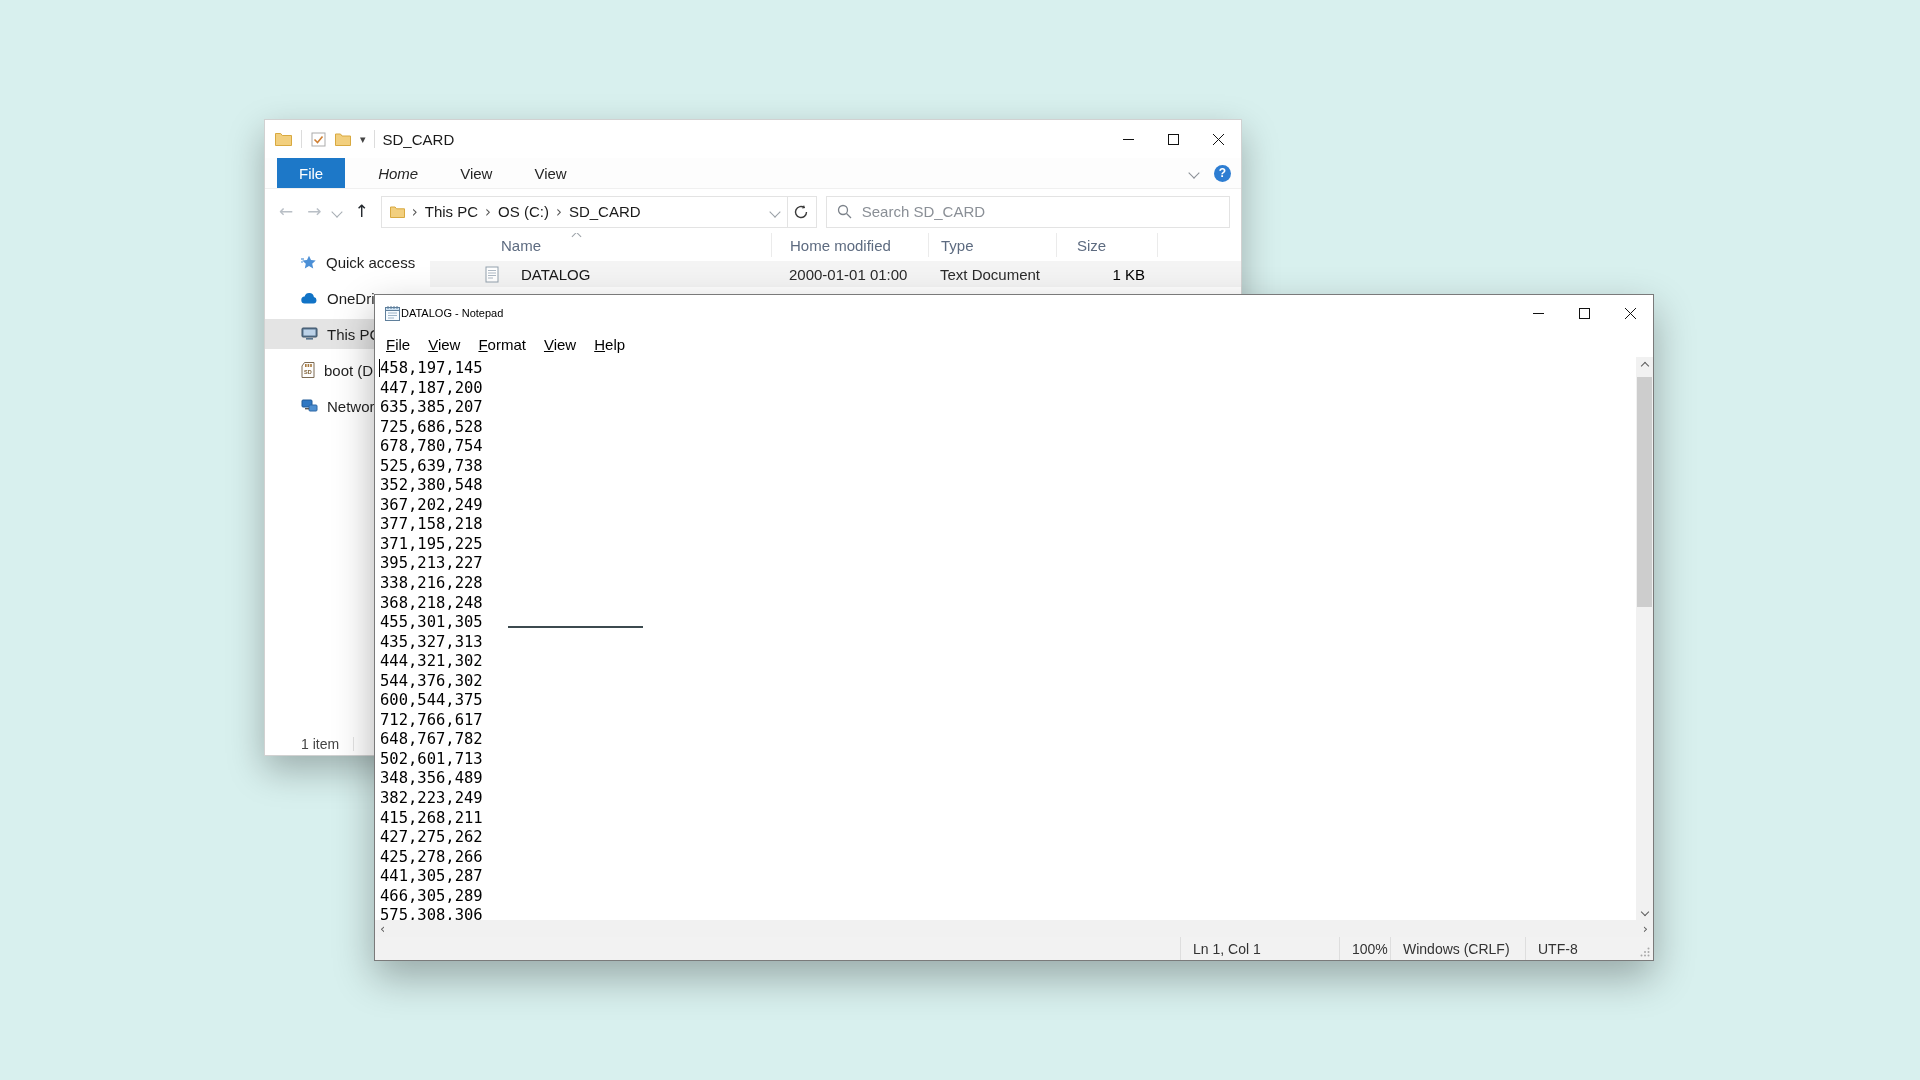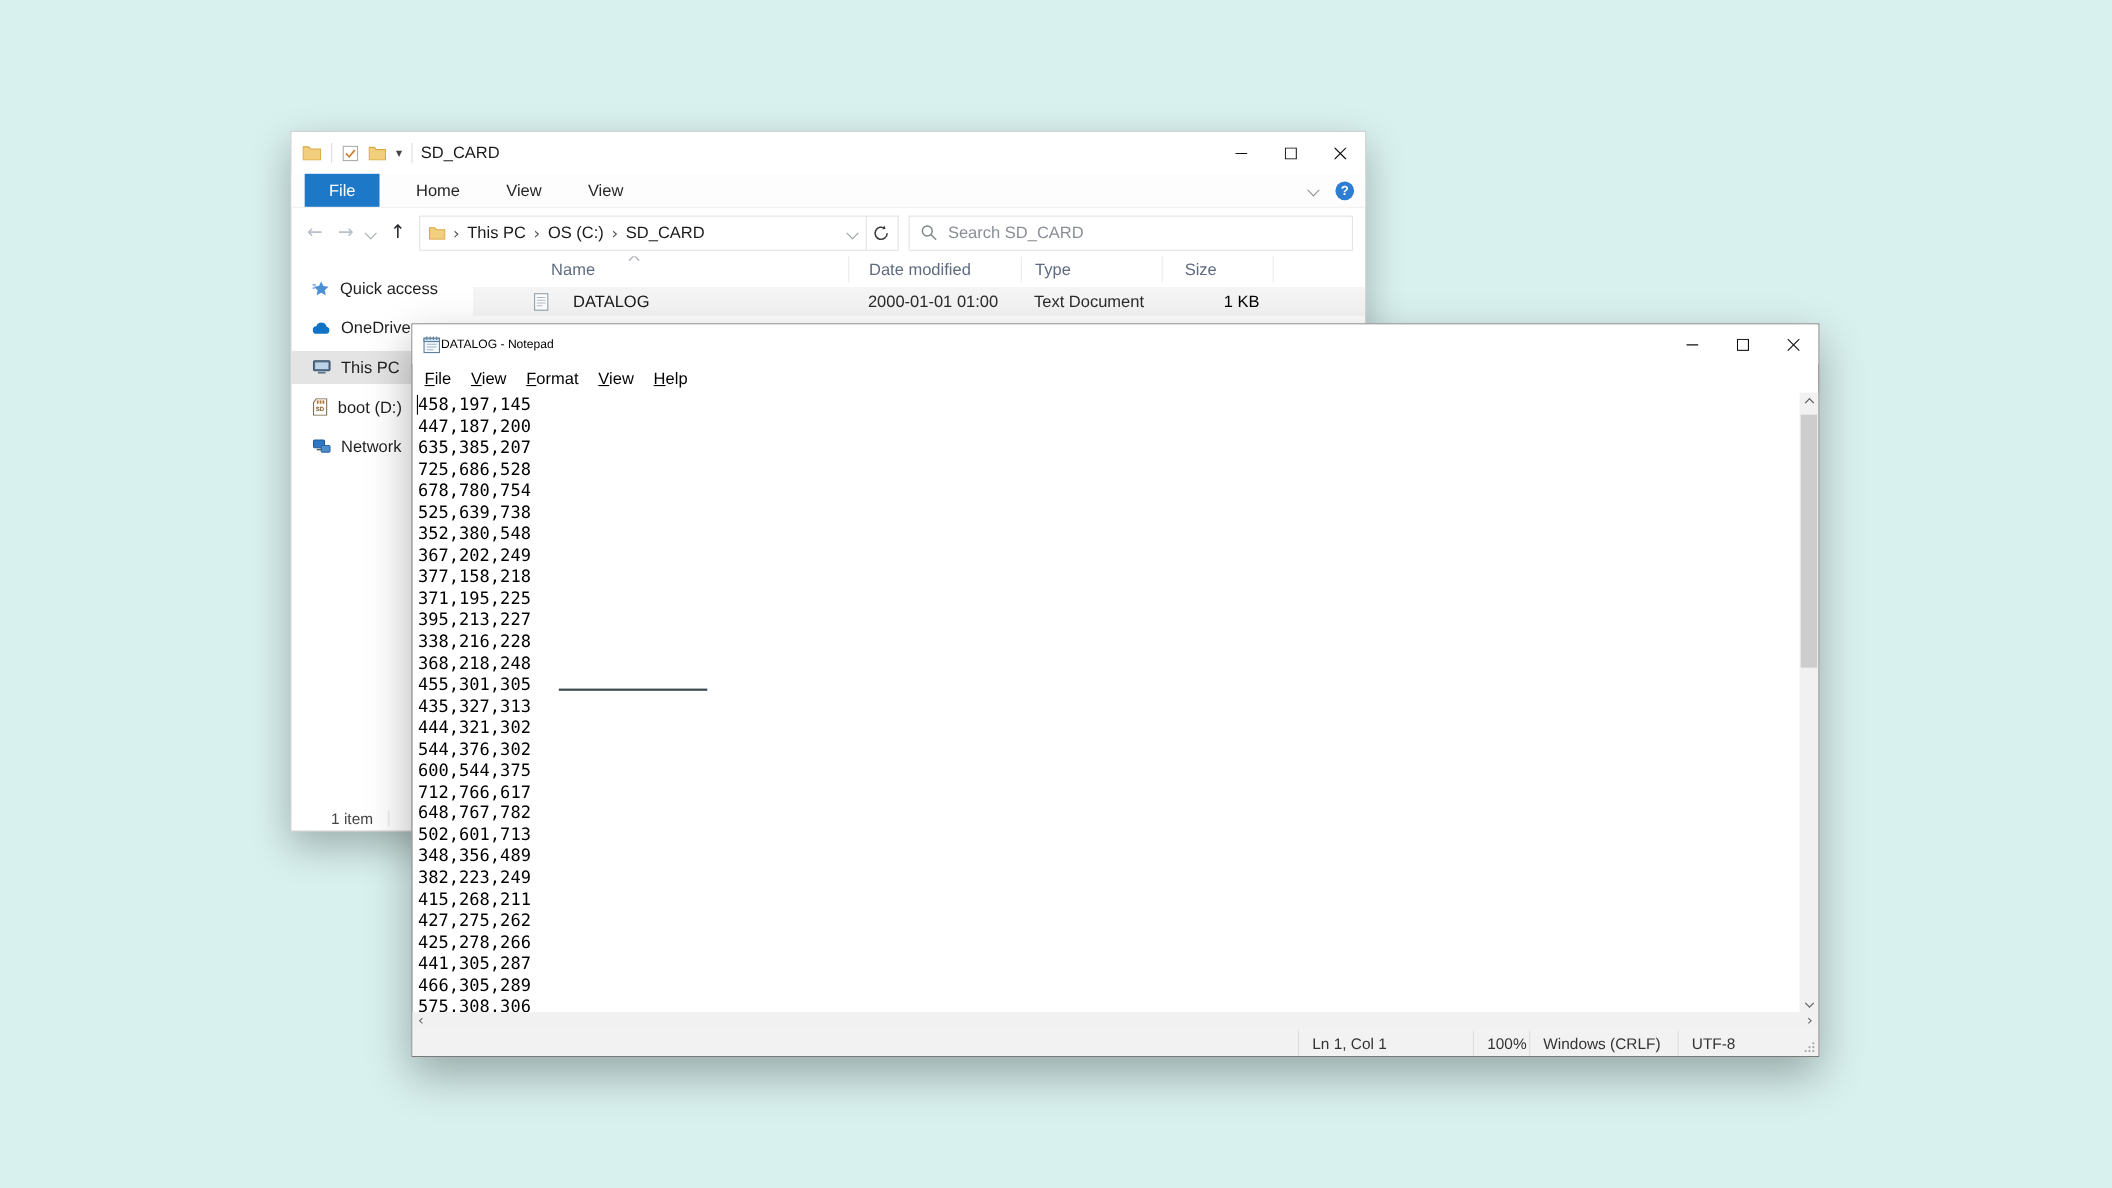--- a/index.html
+++ b/index.html
@@ -29,21 +29,21 @@
   .navicon{font-family:"DejaVu Sans",sans-serif;font-size:17px;line-height:1;color:#24292e;}
   .navicon.disabled{color:#b9bfc6;}
   .crumb-box{width:407px;height:32px;border:1px solid #e3e3e3;display:flex;align-items:center;padding:0 8px;box-sizing:border-box;gap:7px;font-size:15px;color:#1a1a1a;}
   .crumb-sep{font-size:15px;color:#555;font-family:"DejaVu Sans",sans-serif;}
   .crumb-box .spacer{flex:1;}
   .refresh-btn{width:30px;height:32px;display:flex;align-items:center;justify-content:center;border:1px solid #e3e3e3;border-left:0;margin-left:-10px;box-sizing:border-box;}
   .search-box{flex:1;height:32px;border:1px solid #e3e3e3;display:flex;align-items:center;gap:10px;padding:0 10px;box-sizing:border-box;}
   .search-box .ph{font-size:15px;color:#8a8f96;}
   .ex-main{position:absolute;top:113px;bottom:23px;left:0;right:0;display:flex;overflow:hidden;}
   .ex-sidebar{width:165px;padding-top:14px;box-sizing:border-box;flex:0 0 165px;}
-  .side-item{height:30px;margin-bottom:6px;display:flex;align-items:center;gap:9px;padding-left:19px;font-size:15px;color:#1f1f1f;}
+  .side-item{height:30px;margin-bottom:6px;display:flex;align-items:center;gap:9px;padding-left:36px;font-size:15px;color:#1f1f1f;}
   .side-item.selected{background:#e4e4e4;}
   .ex-content{flex:1;position:relative;font-size:15px;}
   .hdr-row{display:flex;height:24px;align-items:center;color:#5d6b80;position:relative;}
   .hdr-cell{height:100%;display:flex;align-items:center;box-sizing:border-box;}
   .hdr-cell.c1{width:341px;padding-left:71px;}
   .hdr-cell.c2{width:157px;padding-left:18px;border-left:1px solid #ebebeb;}
   .hdr-cell.c3{width:128px;padding-left:12px;border-left:1px solid #ebebeb;}
   .hdr-cell.c4{width:102px;padding-left:20px;border-left:1px solid #ebebeb;border-right:1px solid #ebebeb;}
   .sort-caret{position:absolute;left:143px;top:0px;width:6px;height:6px;border-right:1.4px solid #9aa0a6;border-bottom:1.4px solid #9aa0a6;transform:rotate(-135deg);}
   .file-row{display:flex;height:26px;align-items:center;margin-top:4px;background:#f4f4f4;color:#1a1a1a;}
@@ -134,21 +134,21 @@
         <button class="winbtn">
           <svg width="11" height="11" viewBox="0 0 11 11">
               <path d="M0 0l11 11M11 0L0 11" stroke="#111" stroke-width="1"></path>
             </svg>
         </button>
       </div>
     </div>
 
     <div class="ex-tabs">
       <div class="tab file">File</div>
-      <div class="tab" style="margin-left:12px;">Home</div>
+      <div class="tab" style="margin-left:12px;font-style:italic;">Home</div>
       <div class="tab">View</div>
       <div class="tab">View</div>
       <div class="ribbon-right">
         <span class="chev down" style="border-color:#8a8f96;"></span>
         <span class="help-circle">?</span>
       </div>
     </div>
 
     <div class="ex-address">
       <span class="navicon disabled">←</span>
@@ -244,21 +244,21 @@
         </div>
       </div>
 
       <div class="ex-content">
         <div class="hdr-row">
           <span class="sort-caret"></span>
           <div class="hdr-cell c1">
               <span>Name</span>
             </div>
           <div class="hdr-cell c2">
-              <span>Date modified</span>
+              <span>Home modified</span>
             </div>
           <div class="hdr-cell c3">
               <span>Type</span>
             </div>
           <div class="hdr-cell c4">
               <span>Size</span>
             </div>
         </div>
 
         <div class="file-row">

